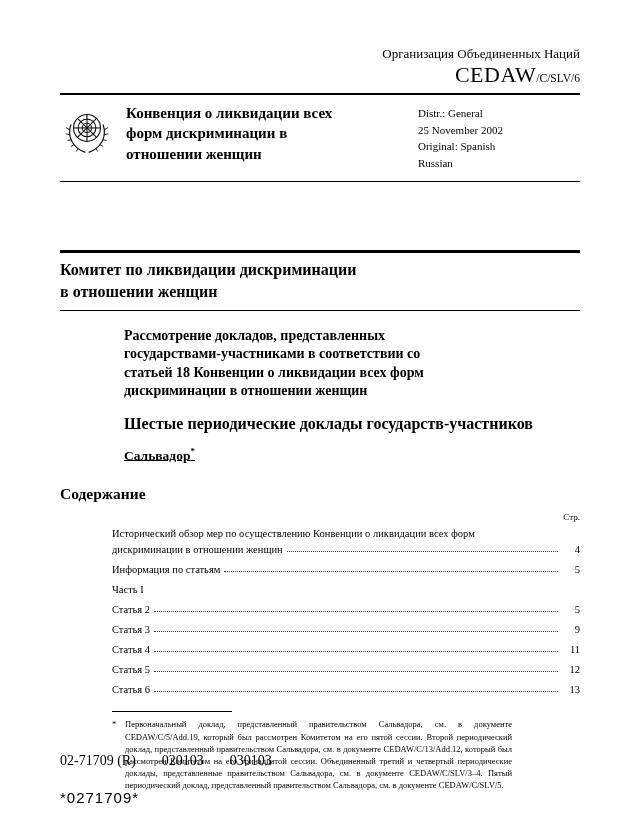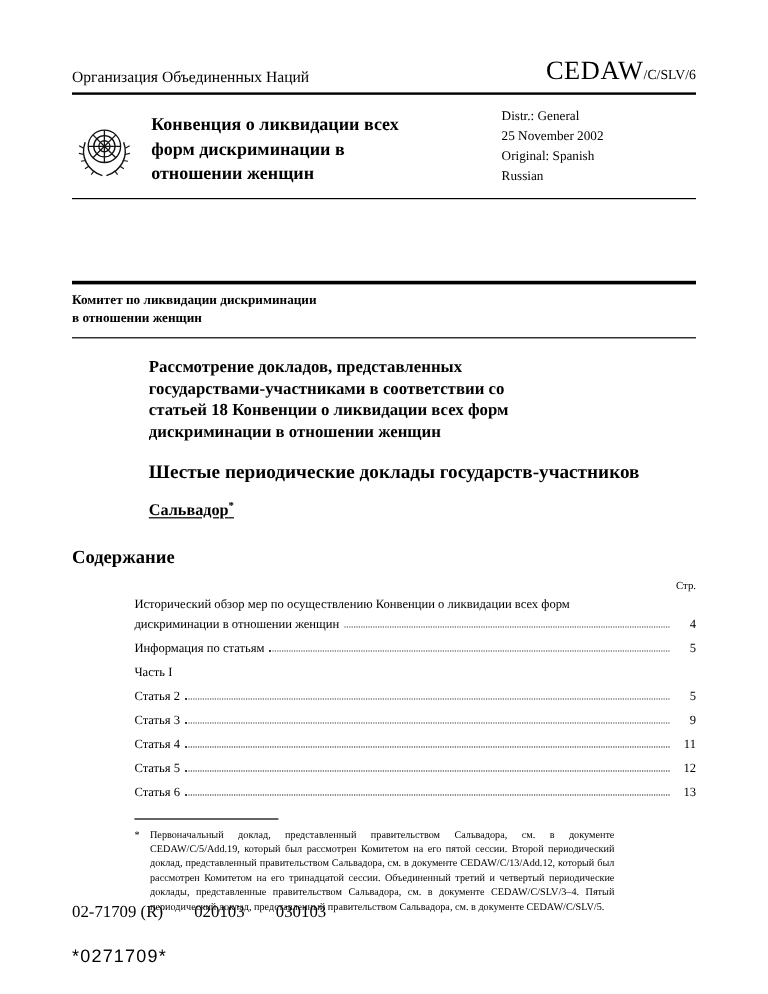--- a/index.html
+++ b/index.html
@@ -13,39 +13,39 @@
     font-family: "Liberation Serif", "DejaVu Serif", serif;
     overflow: hidden;
     box-sizing: border-box;
     padding: 46px 60px 0 60px;
   }
   .rule { border: 0; border-top: 1px solid #000; margin: 0; }
   .rule-medium { border-top-width: 2px; }
   .rule-thick  { border-top-width: 3px; }
 
   
-  .top-header { display: flex; justify-content: space-between; align-items: flex-end; margin-bottom: 5px; }
+  .top-header { display: flex; justify-content: space-between; align-items: flex-end; margin-bottom: 5px; flex-direction: column; }
   .org-name { font-size: 13px; }
   .doc-symbol { white-space: nowrap; }
   .doc-symbol-main { font-size: 22px; letter-spacing: 0.5px; }
   .doc-symbol-suffix { font-size: 11.5px; }
 
   
-  .masthead { display: flex; align-items: flex-end; padding: 8px 0 10px 0; }
+  .masthead { display: flex; align-items: flex-start; padding: 8px 0 10px 0; }
   .emblem { width: 54px; height: 56px; flex: 0 0 auto; margin-top: 2px; }
   .masthead-title {
     font-weight: bold; font-size: 15px; line-height: 1.35;
     width: 218px; margin-left: 12px;
   }
   .distr-block { margin-left: auto; width: 162px; font-size: 11px; line-height: 1.5; padding-top: 2px; }
 
   .gap-large { height: 68px; }
 
   
-  .committee { font-weight: bold; font-size: 11px; line-height: 1.35; padding: 6px 0 8px 0; }
+  .committee { font-weight: bold; font-size: 16px; line-height: 1.35; padding: 6px 0 8px 0; }
 
   
   .report-heading {
     font-weight: bold; font-size: 14px; line-height: 1.3;
     width: 330px; margin: 16px 0 0 64px;
   }
   .report-subheading { font-weight: bold; font-size: 16px; margin: 15px 0 0 64px; }
   .country { font-weight: bold; font-size: 13.5px; margin: 13px 0 0 64px; text-decoration: underline; }
   .country sup { font-size: 9px; }
 

